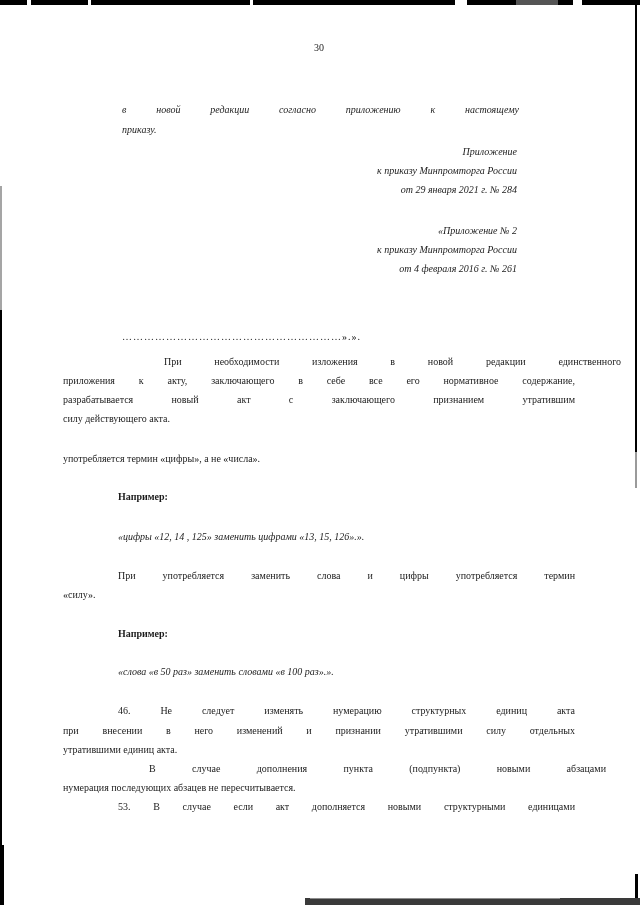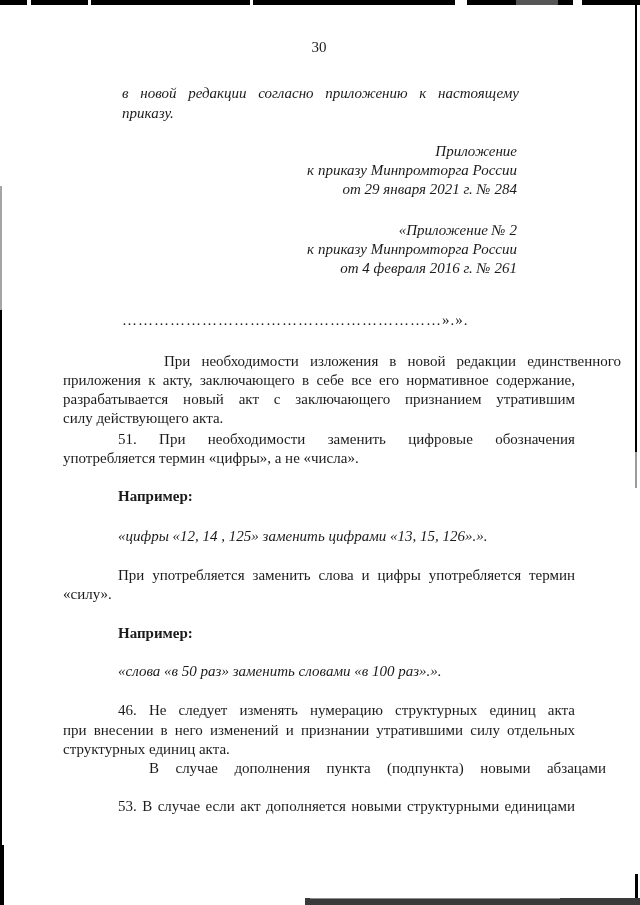--- a/index.html
+++ b/index.html
@@ -18,24 +18,24 @@
   .b-right{position:absolute;left:635px;top:0;width:2px;height:452px;background:var(--scan,#000);}
   .b-right-fade{position:absolute;left:635px;top:452px;width:2px;height:36px;background:#9a9a9a;}
   .b-right-bottom{position:absolute;left:635px;top:874px;width:3px;height:26px;background:var(--scan,#000);}
   .b-left-gray{position:absolute;left:0;top:186px;width:2px;height:124px;background:#a5a5a5;}
   .b-left-black{position:absolute;left:0;top:310px;width:2px;height:595px;background:var(--scan,#000);}
   .b-left-thick{position:absolute;left:0;top:845px;width:4px;height:60px;background:var(--scan,#000);}
   .b-bottom{position:absolute;left:305px;top:898px;width:335px;height:7px;background:var(--bar,#3a3a3a);}
   .b-bottom-hi{position:absolute;left:310px;top:898px;width:250px;height:1px;background:#8d8d8d;}
   
   .content{position:absolute;left:63px;top:0;width:512px;height:905px;}
-  .line{position:absolute;font-size:15px;line-height:19px;}
+  .line{position:absolute;font-size:10px;line-height:19px;}
   .body{left:0;width:512px;}
   .body-indent{left:55px;width:457px;}
-  .quote{left:59px;width:397px;}
+  .quote{left:59px;width:397px;margin-top:16px;}
   .appendix{left:0;width:454px;text-align:right;}
   .al-justify{text-align:justify;text-align-last:justify;}
   .al-center{text-align:center;}
   .it{font-style:italic;}
   .bd{font-weight:bold;}
   .dotted{letter-spacing:1px;white-space:nowrap;font-style:normal;}
 </style>
 </head>
 <body>
 
@@ -65,28 +65,28 @@
       <div class="line appendix it" style="top: 161px;">к приказу Минпромторга России</div>
       <div class="line appendix it" style="top: 180px;">от 29 января 2021 г. № 284</div>
       <div class="line appendix it" style="top: 221px;">«Приложение № 2</div>
       <div class="line appendix it" style="top: 240px;">к приказу Минпромторга России</div>
       <div class="line appendix it" style="top: 259px;">от 4 февраля 2016 г. № 261</div>
       <div class="line quote dotted" style="top: 311px;">……………………………………………………».».</div>
       <div class="line body-indent al-justify" style="top: 352px; margin-left: 46px;">При необходимости изложения в новой редакции единственного</div>
       <div class="line body al-justify" style="top: 371px;">приложения к акту, заключающего в себе все его нормативное содержание,</div>
       <div class="line body al-justify" style="top: 390px;">разрабатывается новый акт с заключающего признанием утратившим</div>
       <div class="line body" style="top: 409px;">силу действующего акта.</div>
-      <div class="line body-indent al-justify" style="top: 430px;">51. При необходимости заменить цифровые обозначения</div>
       <div class="line body" style="top: 449px;">употребляется термин «цифры», а не «числа».</div>
       <div class="line body-indent bd" style="top: 487px;">Например:</div>
       <div class="line body-indent it" style="top: 527px;">«цифры «12, 14 , 125» заменить цифрами «13, 15, 126».».</div>
       <div class="line body-indent al-justify" style="top: 566px;">При употребляется заменить слова и цифры употребляется термин</div>
       <div class="line body" style="top: 585px;">«силу».</div>
       <div class="line body-indent bd" style="top: 624px;">Например:</div>
       <div class="line body-indent it" style="top: 662px;">«слова «в 50 раз» заменить словами «в 100 раз».».</div>
       <div class="line body-indent al-justify" style="top: 701px;">46. Не следует изменять нумерацию структурных единиц акта</div>
       <div class="line body al-justify" style="top: 721px;">при внесении в него изменений и признании утратившими силу отдельных</div>
-      <div class="line body" style="top: 740px;">структурных единиц акта.</div>
+      <div class="line body" style="top: 740px;">утратившими единиц акта.</div>
       <div class="line body-indent al-justify" style="top: 759px; margin-left: 31px;">В случае дополнения пункта (подпункта) новыми абзацами</div>
+      <div class="line body" style="top: 778px;">нумерация последующих абзацев не пересчитывается.</div>
       <div class="line body-indent al-justify" style="top: 797px;">53. В случае если акт дополняется новыми структурными единицами</div>
     </div>
 
 </div>
 
 </body></html>

